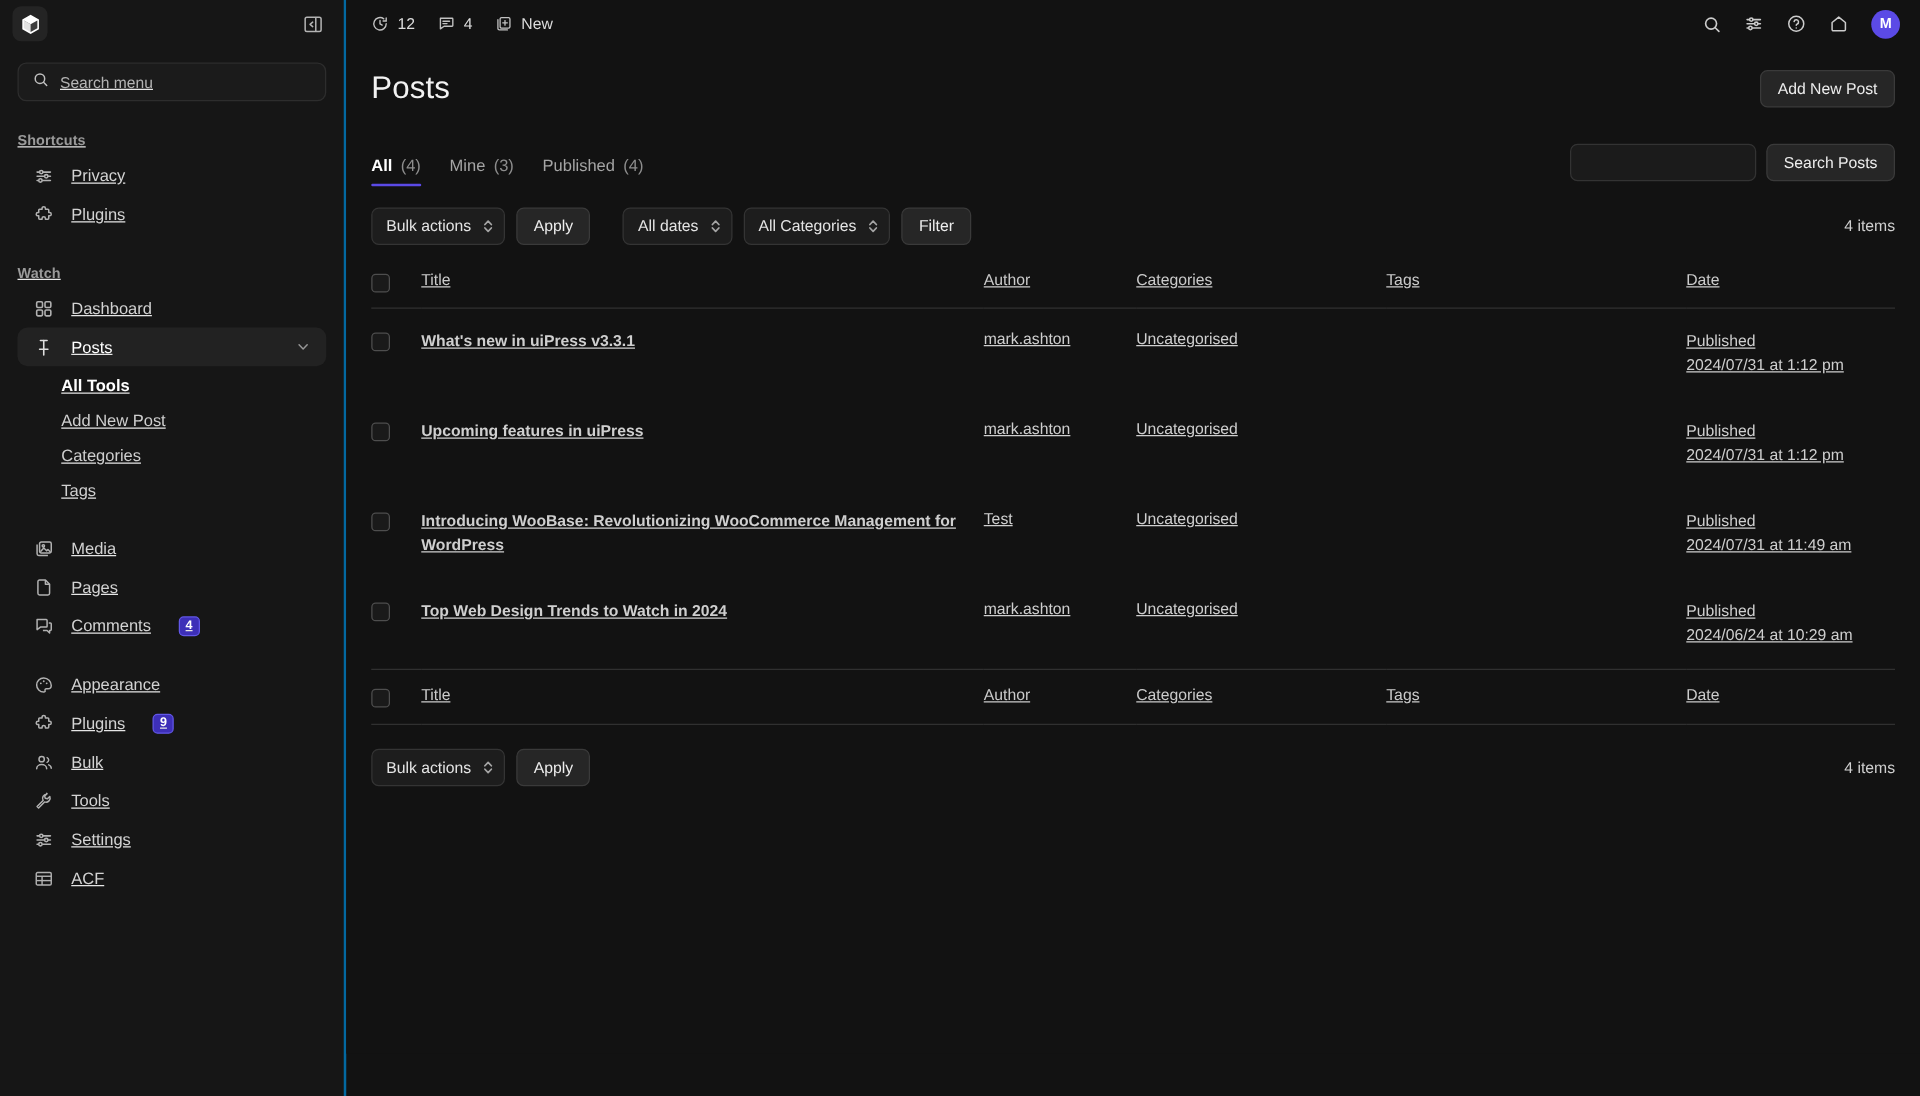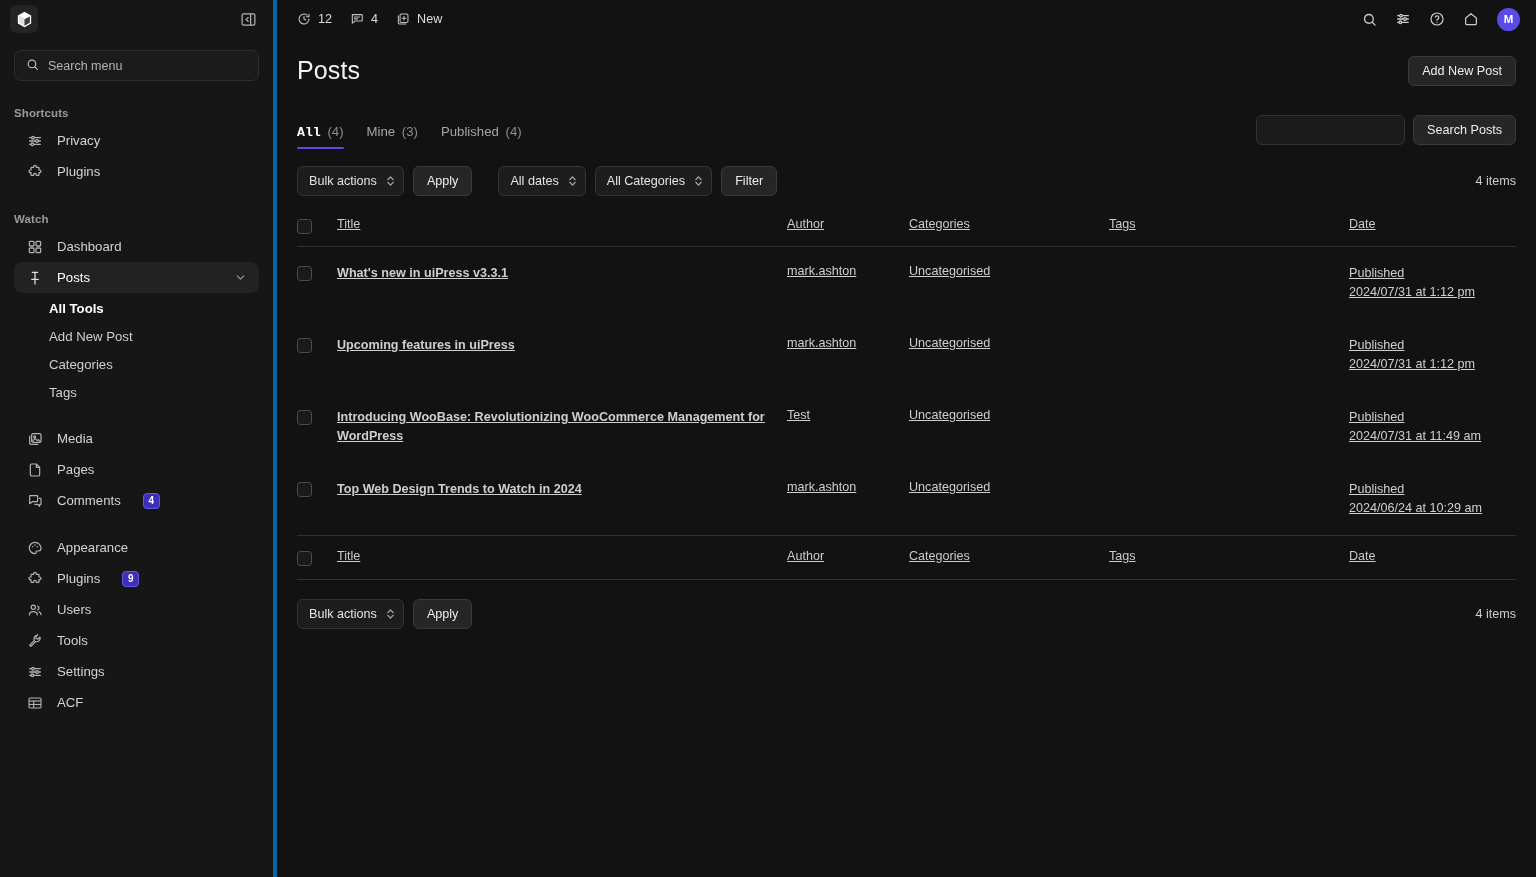--- a/index.html
+++ b/index.html
@@ -9,24 +9,25 @@
     font-family: "Liberation Sans", sans-serif;
     color: #e6e6e6;
     overflow: hidden;
   }
   .app { display: flex; width: 1536px; height: 877px; position: relative; }
 
   
   .sidebar {
     width: 277px; height: 877px;
     background: #161616;
-    border-right: 4px solid #0369a1;
+    border-right: 2px solid #0369a1;
     display: flex; flex-direction: column;
     flex: 0 0 277px;
     position: relative;
+    text-decoration: underline;
   }
   .sb-top { height: 38px; display: flex; align-items: center; justify-content: space-between; padding: 0 14px 0 10px; }
   .logo {
     width: 28px; height: 28px; border-radius: 7px;
     background: #242424;
     display: flex; align-items: center; justify-content: center;
   }
   .collapse-btn {
     width: 22px; height: 22px; display: flex; align-items: center; justify-content: center;
     cursor: pointer; opacity: .85;
@@ -100,21 +101,21 @@
     padding: 7px 13px; cursor: pointer; white-space: nowrap;
   }
 
   .tabs-row { display: flex; align-items: flex-end; justify-content: space-between; margin-top: 29px; }
   .tabs { display: flex; gap: 23px; }
   .tab {
     font-size: 13.2px; color: #a5a5a5; cursor: pointer;
     padding-bottom: 9px; position: relative; white-space: nowrap;
   }
   .tab .tlabel { color: #a5a5a5; }
-  .tab.active .tlabel { color: #ffffff; font-weight: 700; font-family: Liberation Mono, monospace; }
+  .tab.active .tlabel { color: #ffffff; font-weight: 700; }
   .tab .tcount { color: #8d8d8d; margin-left: 3px; }
   .tab.active::after {
     content: ""; position: absolute; left: 0; right: 0; bottom: 0;
     height: 2.5px; background: #5b4ae6; border-radius: 2px;
   }
   .search-group { display: flex; align-items: center; gap: 8px; padding-bottom: 4px; }
   .search-input {
     width: 149px; height: 30px; border-radius: 6px;
     background: #1b1b1b; border: 1px solid #333333;
     outline: none; color: #e6e6e6; font-size: 12.6px;
@@ -324,21 +325,21 @@
     </div>
 
     <div class="sb-item">
       <span class="ico">
         <svg width="16" height="16" viewBox="0 0 24 24" fill="none" stroke="#cdcdcd" stroke-width="1.8" stroke-linecap="round">
           <circle cx="9.5" cy="8" r="3.2"></circle>
           <path d="M3.5 19.5c0-3 2.7-5 6-5s6 2 6 5"></path>
           <path d="M16 6.2a3 3 0 0 1 0 5.6M18 14.8c1.8.7 3 2.3 3 4.2"></path>
         </svg>
       </span>
-      <span class="lbl">Users</span>
+      <span class="lbl">Bulk</span>
     </div>
 
     <div class="sb-item">
       <span class="ico">
         <svg width="16" height="16" viewBox="0 0 24 24" fill="none" stroke="#cdcdcd" stroke-width="1.8" stroke-linejoin="round">
           <path d="M15.5 3.5a5 5 0 0 0-4.3 7.5L4 18.2 5.8 20l7.2-7.2a5 5 0 0 0 6.3-6.6l-2.9 2.9-2.6-.7-.7-2.6 2.9-2.9a5 5 0 0 0-.5-.4Z"></path>
         </svg>
       </span>
       <span class="lbl">Tools</span>
     </div>

